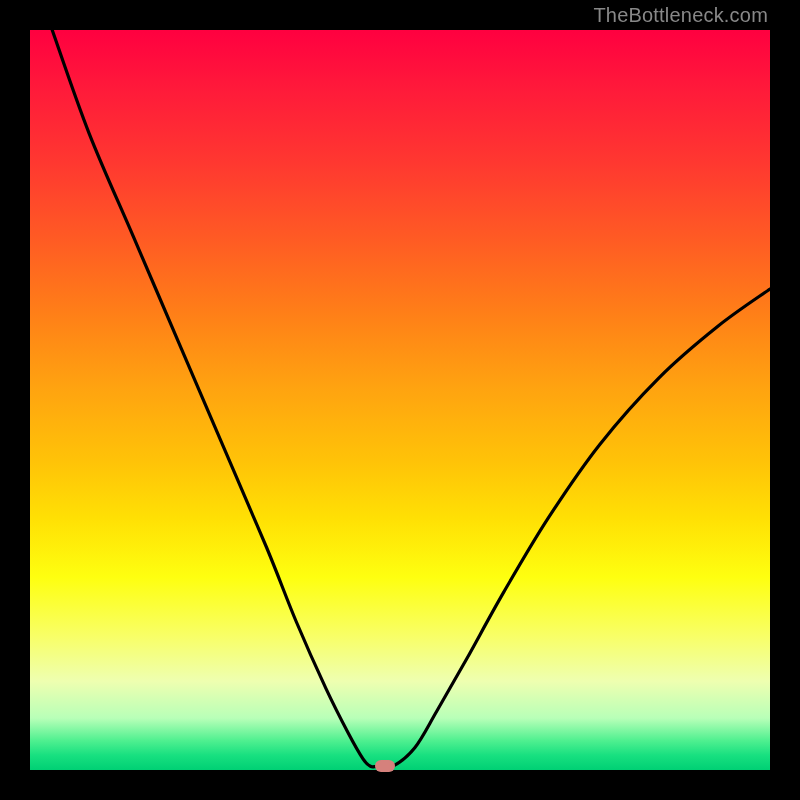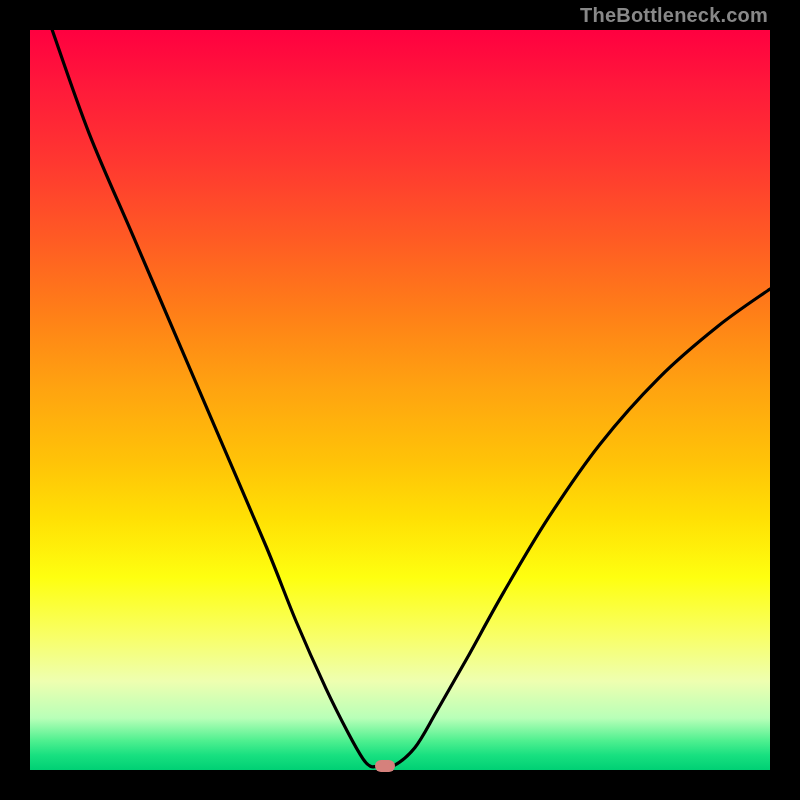--- a/index.html
+++ b/index.html
@@ -44,21 +44,21 @@
       #18e080 98%,
       #00d074 100%
     );
   }
   .watermark {
     position: absolute;
     top: 4px;
     right: 32px;
     color: #888;
     font-size: 20px;
-    font-weight: 700;
+    font-weight: 400;
     letter-spacing: 0.2px;
     user-select: none;
   }
   svg.curve {
     position: absolute;
     left: 0;
     top: 0;
     width: 740px;
     height: 740px;
     overflow: visible;

